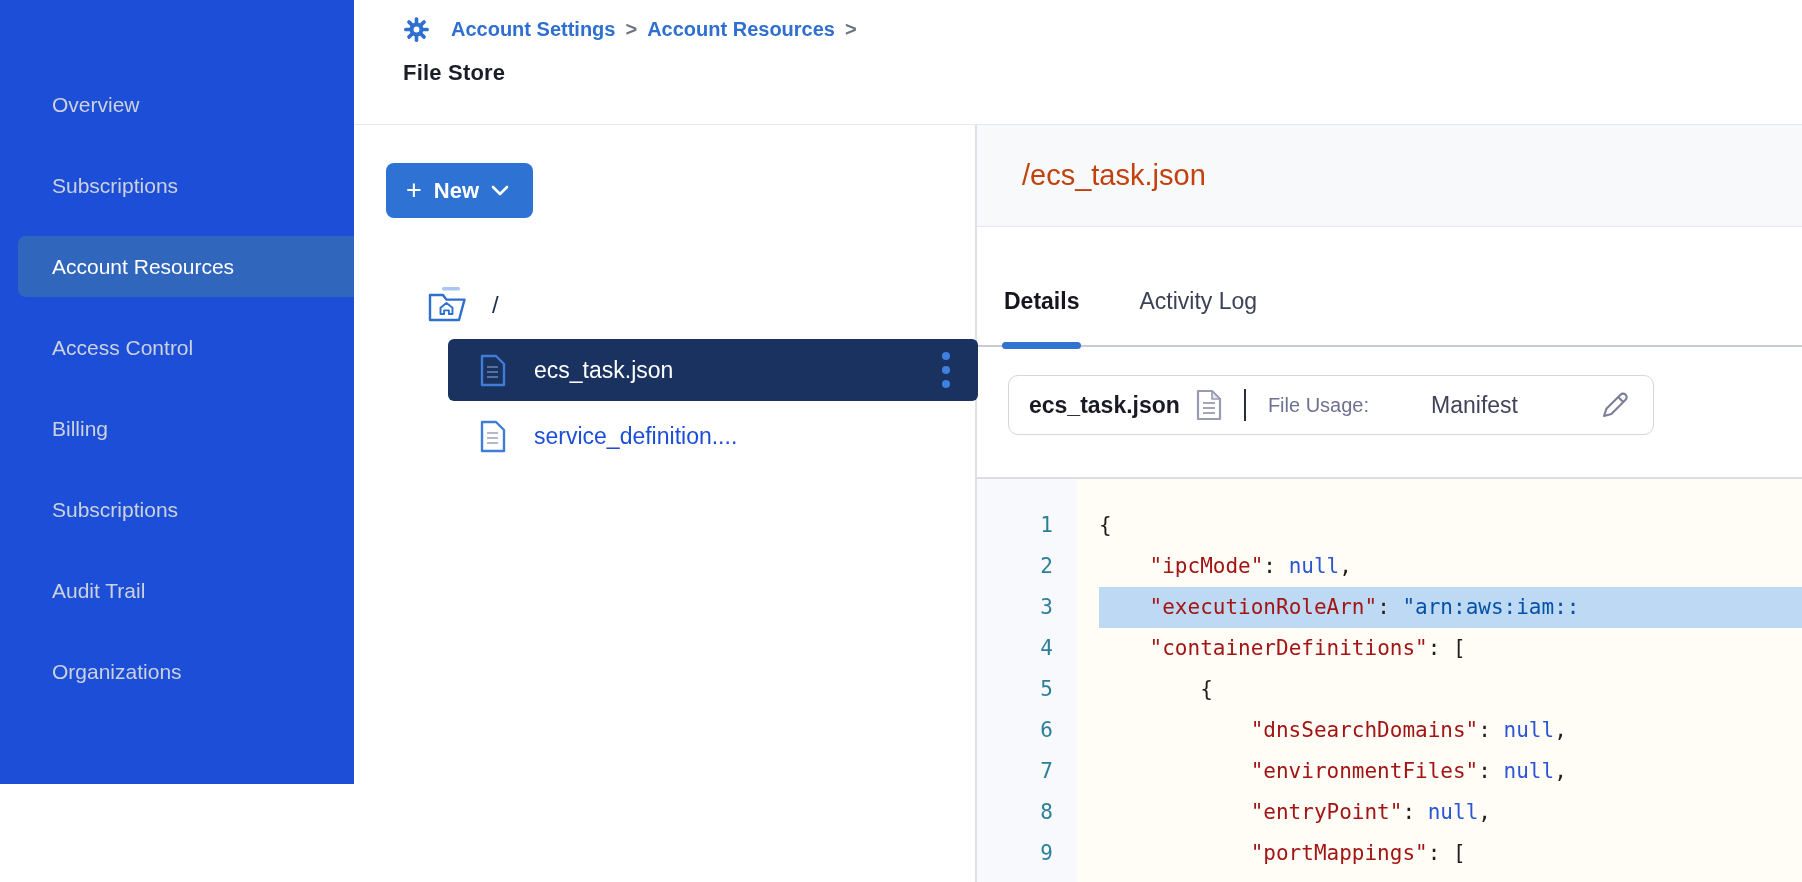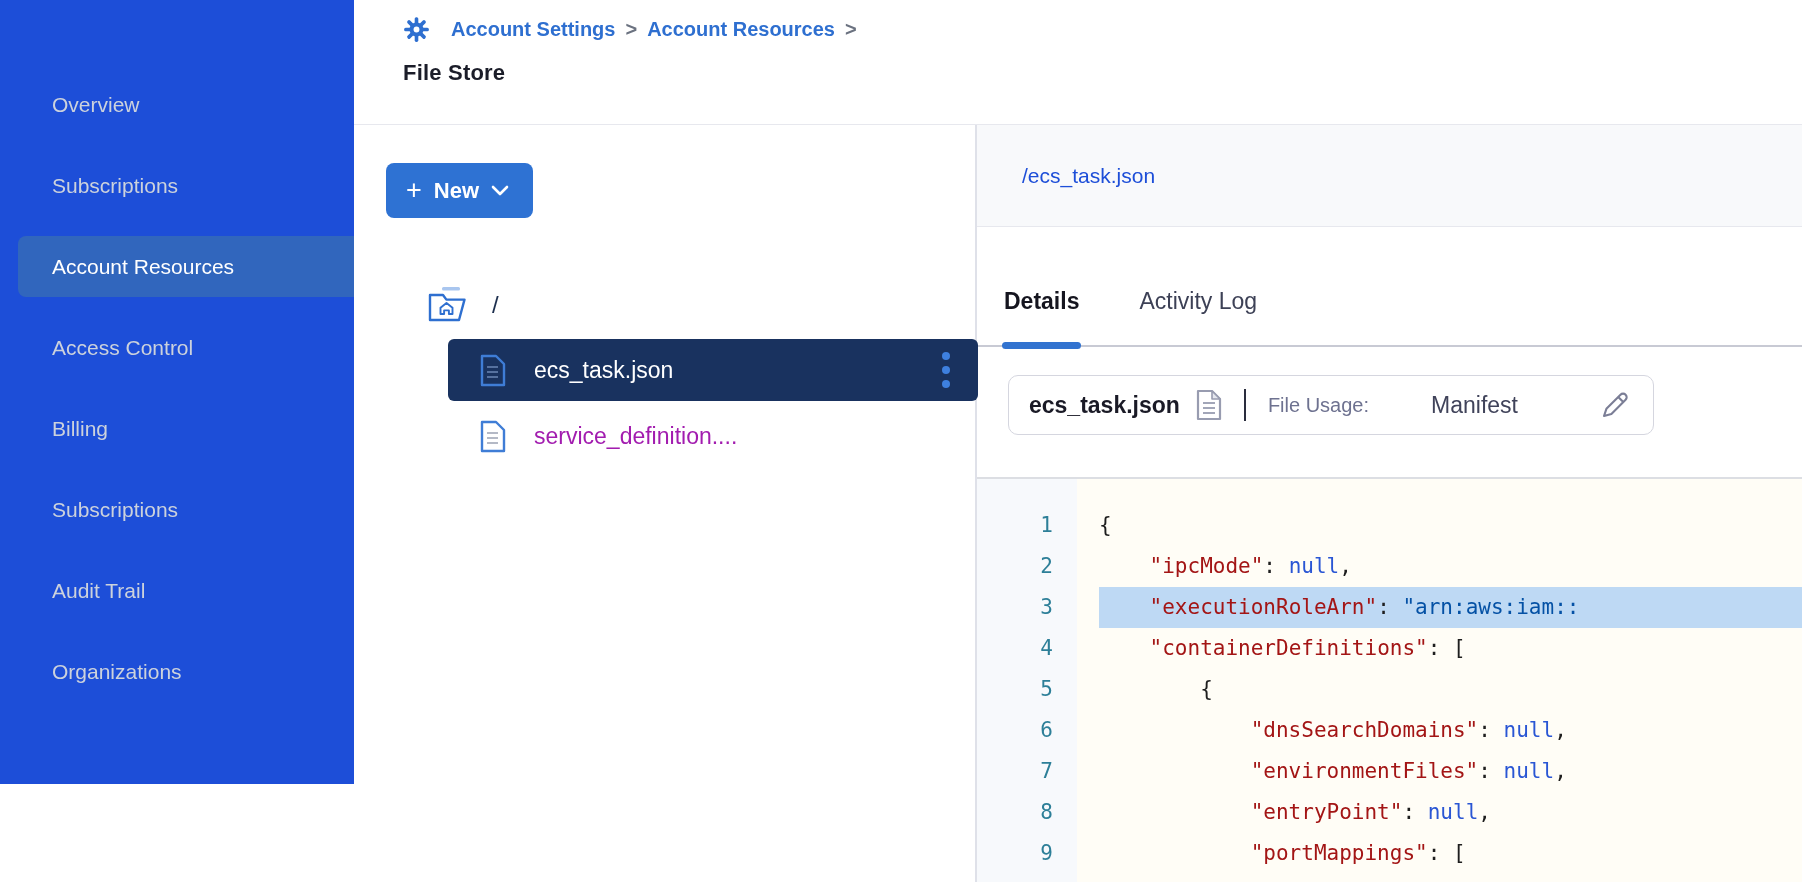--- a/index.html
+++ b/index.html
@@ -30,31 +30,31 @@
                 padding:38px 0 0 32px; position:relative; }
   .new-btn { display:inline-flex; align-items:center; gap:12px; background:#2e72d3; color:#fff;
              border:none; border-radius:8px; height:55px; padding:0 24px 0 20px;
              font-size:22px; font-weight:700; cursor:pointer; font-family:inherit; }
   .new-btn .plus { font-size:27px; font-weight:400; line-height:1; }
   .root-row { display:flex; align-items:center; gap:22px; margin:68px 0 0 40px; }
   .root-label { font-size:24px; color:#1d2f4e; font-weight:500; }
   .file-list { margin-top:16px; }
   .file-row { display:flex; align-items:center; gap:28px; width:530px; height:62px;
               margin:2px 0 4px 62px; padding:0 24px 0 32px; border-radius:6px; cursor:pointer; }
-  .file-row .fname { font-size:23px; color:#a21caf; flex:1; white-space:nowrap; overflow:hidden; }
+  .file-row .fname { font-size:23px; color:#1d4ed8; flex:1; white-space:nowrap; overflow:hidden; }
   .file-row.selected { background:#19325f; }
   .file-row.selected .fname { color:#ffffff; }
   .kebab { display:flex; flex-direction:column; gap:6px; padding:4px; cursor:pointer; }
   .kebab i { width:8px; height:8px; border-radius:50%; background:#3e80df; display:block; }
 
   
   .detail { flex:1; display:flex; flex-direction:column; min-width:0; }
   .path-band { height:102px; background:#f8f9fb; border-bottom:1px solid #e7e8ee;
                display:flex; align-items:center; padding-left:45px; }
-  .path-text { font-size:21px; color:#1d4ed8; }
+  .path-text { font-size:29px; color:#c2410c; }
   .tabs { height:120px; background:#fff; border-bottom:2px solid #c8cad4;
           display:flex; align-items:flex-end; gap:60px; padding:0 0 0 27px; }
   .tab { font-size:23px; color:#3d4156; padding-bottom:30px; position:relative; cursor:pointer; }
   .tab.active { font-weight:700; color:#15151f; }
   .tab.active::after { content:""; position:absolute; left:-2px; right:-2px; bottom:-4px;
           height:7px; border-radius:4px; background:#3273d0; }
   .card-zone { background:#fff; padding:28px 0 0 31px; height:130px; }
   .file-card { width:646px; height:60px; border:1px solid #d5d6df; border-radius:10px;
                background:#fff; display:flex; align-items:center; padding:0 20px; gap:16px; }
   .file-card .cname { font-size:23px; font-weight:700; color:#1a1a26; }

